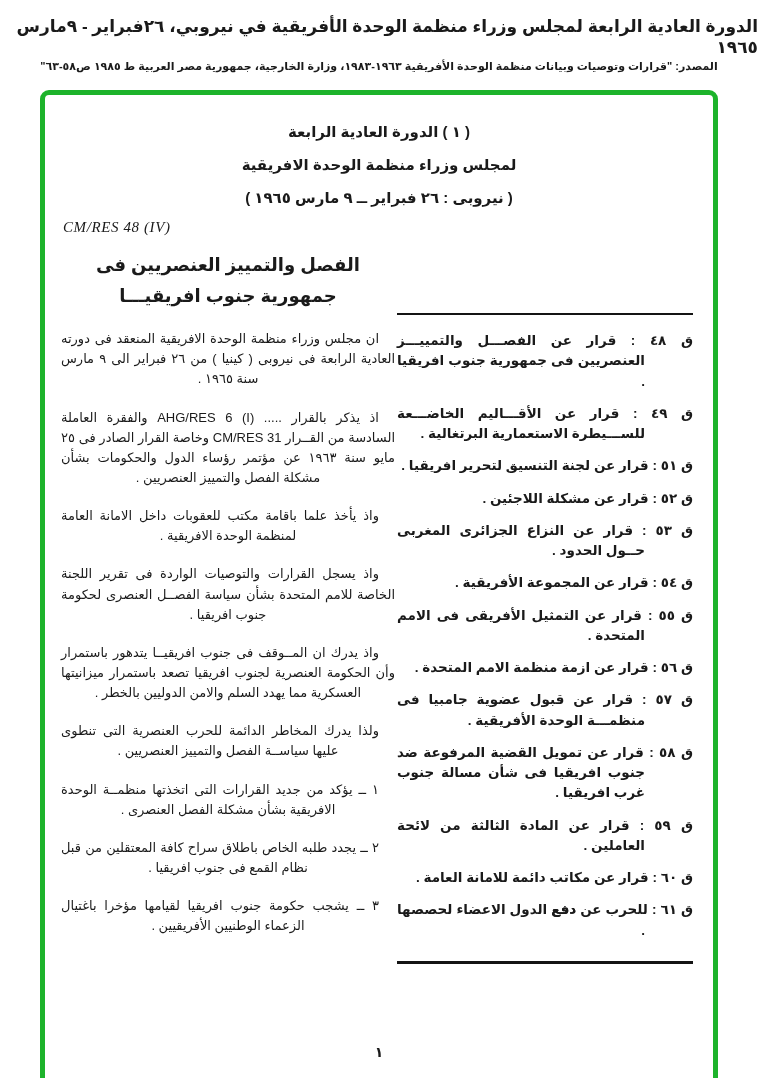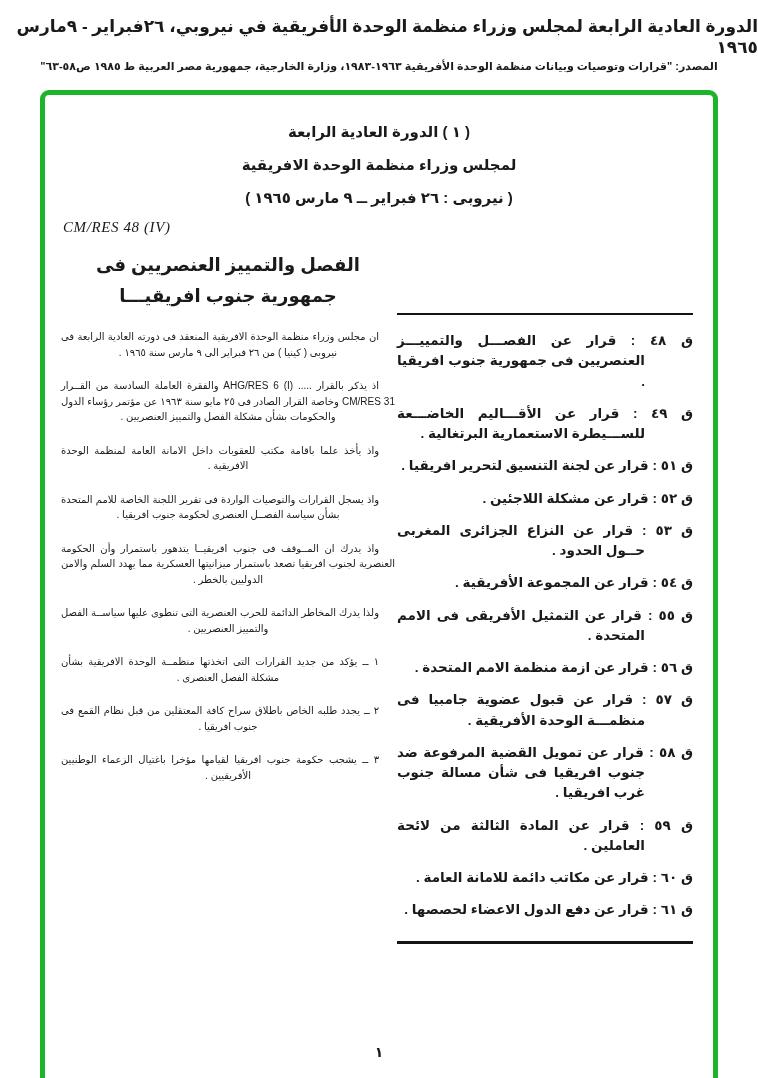--- a/index.html
+++ b/index.html
@@ -36,21 +36,21 @@
     font-size:15px; letter-spacing:0.6px; margin:0 0 14px 2px;
     direction:ltr; text-align:left;font-style:italic;
   }
   .article-heading{
     direction:rtl; text-align:center; font-weight:700;
     font-size:18px; line-height:1.7; margin-bottom:18px;
     padding:0 18px;
   }
   .para{
     direction:rtl; text-align:justify; text-align-last:center;
-    font-size:10px; line-height:1.55; margin:18px 0 15px 0;
+    font-size:13px; line-height:1.55; margin:18px 0 15px 0;
     text-indent:16px;
   }
   .col-right{
     position:absolute; left:352px; top:218px; width:296px;
     direction:rtl;
   }
   .idx-rule-top{ border-top:2px solid #141414; margin-bottom:16px; }
   .idx-rule-bottom{ border-top:3px solid #141414; margin-top:20px; }
   .idx-item{
     font-weight:700; font-size:13.5px; line-height:1.5;
@@ -99,20 +99,20 @@
     <div class="idx-item"><span>ق ٥١ :</span> <span>قرار عن لجنة التنسيق لتحرير افريقيا .</span></div>
     <div class="idx-item"><span>ق ٥٢ :</span> <span>قرار عن مشكلة اللاجئين .</span></div>
     <div class="idx-item"><span>ق ٥٣ :</span> <span>قرار عن النزاع الجزائرى المغربى حــول الحدود .</span></div>
     <div class="idx-item"><span>ق ٥٤ :</span> <span>قرار عن المجموعة الأفريقية .</span></div>
     <div class="idx-item"><span>ق ٥٥ :</span> <span>قرار عن التمثيل الأفريقى فى الامم المتحدة .</span></div>
     <div class="idx-item"><span>ق ٥٦ :</span> <span>قرار عن ازمة منظمة الامم المتحدة .</span></div>
     <div class="idx-item"><span>ق ٥٧ :</span> <span>قرار عن قبول عضوية جامبيا فى منظمـــة الوحدة الأفريقية .</span></div>
     <div class="idx-item"><span>ق ٥٨ :</span> <span>قرار عن تمويل القضية المرفوعة ضد جنوب افريقيا فى شأن مسالة جنوب غرب افريقيا .</span></div>
     <div class="idx-item"><span>ق ٥٩ :</span> <span>قرار عن المادة الثالثة من لائحة العاملين .</span></div>
     <div class="idx-item"><span>ق ٦٠ :</span> <span>قرار عن مكاتب دائمة للامانة العامة .</span></div>
-    <div class="idx-item"><span>ق ٦١ :</span> <span>قرار عن </span><span class="emph">دفع</span><span> الدول الاعضاء لحصصها .</span></div>
+    <div class="idx-item"><span>ق ٦١ :</span> <span>للحرب عن </span><span class="emph">دفع</span><span> الدول الاعضاء لحصصها .</span></div>
 
     <div class="idx-rule-bottom"></div>
   </div>
 
 </div>
 
 <div class="page-number">١</div>
 
 </body></html>

